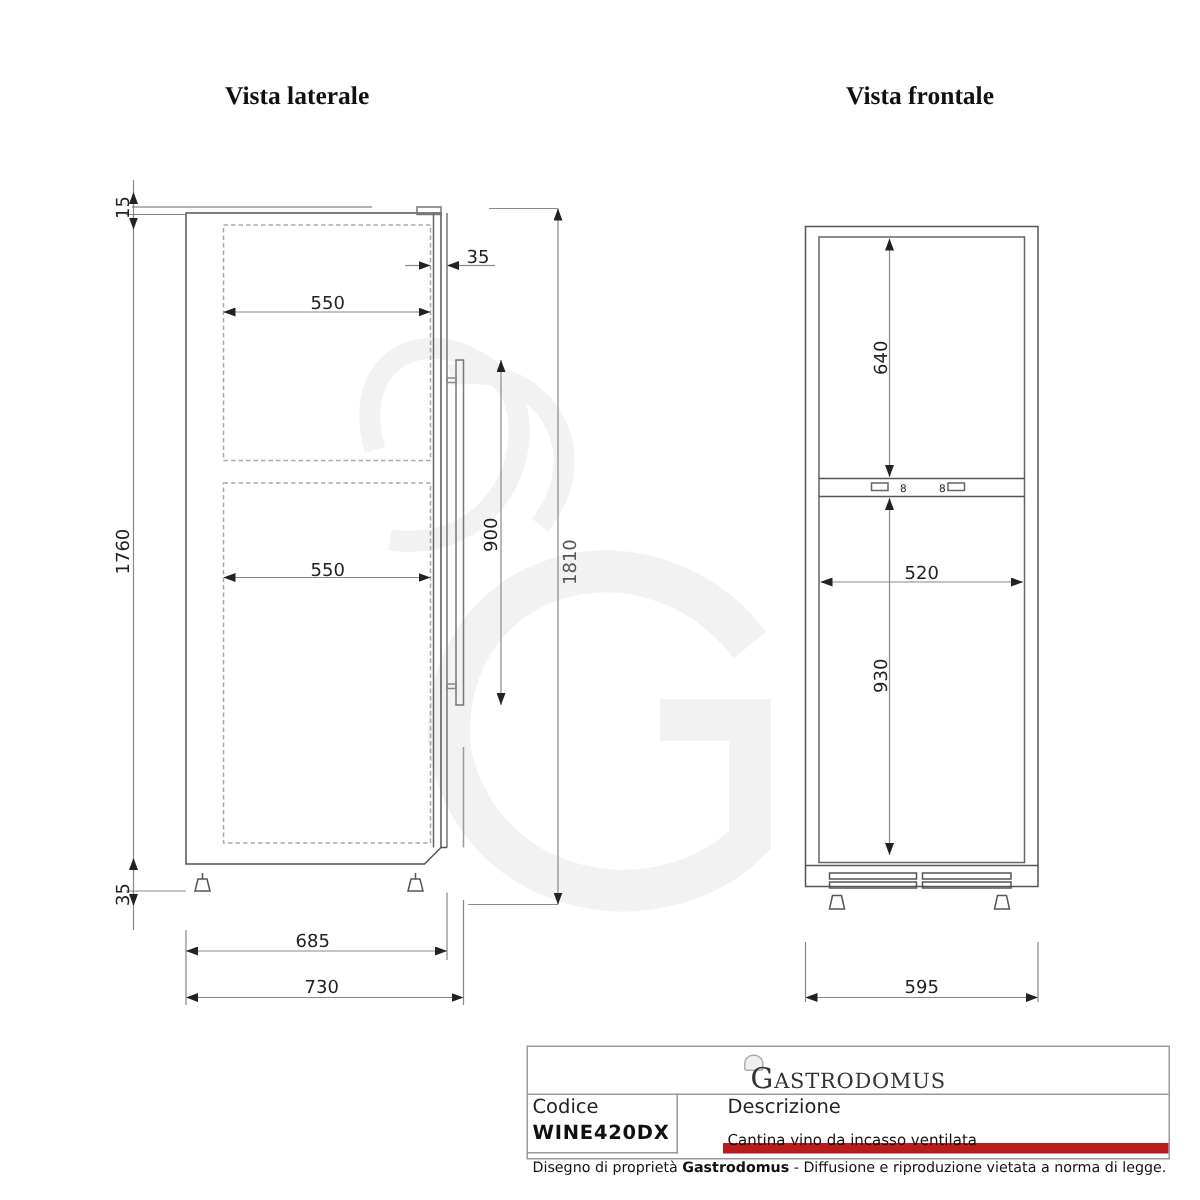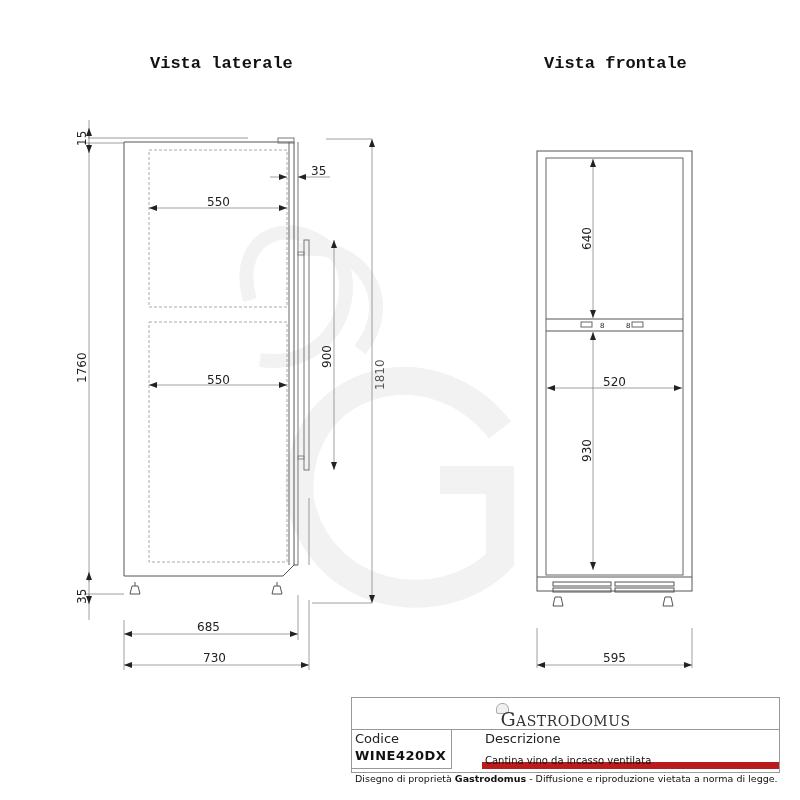--- a/index.html
+++ b/index.html
@@ -1,19 +1,19 @@
 <!DOCTYPE html>
 <html><head>
   <meta charset="utf-8">
   <style>
     html, body { margin: 0; padding: 0; background: #ffffff; }
     body { width: 800px; height: 800px; position: relative; overflow: hidden; font-family: "DejaVu Sans", sans-serif; }
-    .view-title { position: absolute; top: 54px; font-size: 17px; font-weight: bold; color: #111; font-family: Liberation Mono, monospace; }
+    .view-title { position: absolute; top: 54px; font-size: 17px; font-weight: bold; color: #111; font-family: Liberation Serif, serif; }
     #title-side { left: 150px; }
-    #title-front { left: 544px; }
+    #title-front { left: 564px; }
     svg.drawing { position: absolute; left: 0; top: 0; }
     .dim { font-family: "DejaVu Sans", sans-serif; font-size: 12px; fill: #222; }
     .dim-g { font-family: "DejaVu Sans", sans-serif; font-size: 12px; fill: #555; }
     .titleblock { position: absolute; left: 351px; top: 697px; width: 429px; height: 76px; border: 1px solid #999; box-sizing: border-box; font-family: "DejaVu Sans", sans-serif; color: #111; }
     .tb-logo { position: absolute; left: 0; top: 0; width: 100%; height: 31px; border-bottom: 1px solid #999; text-align: center; }
     .tb-logo .brand { position: absolute; left: 0; right: 0; top: 10px; font-family: "DejaVu Serif", serif; font-size: 14px; letter-spacing: 0.5px; color: #333; }
     .tb-logo .brand .big { font-size: 19px; }
     .tb-logo .shell { position: absolute; left: 144px; top: 5px; width: 11px; height: 9px; border: 1px solid #aaa; border-radius: 6px 6px 2px 2px; background: #f0f0f0; }
     .tb-code { position: absolute; left: 0; top: 31px; width: 100px; height: 40px; border-right: 1px solid #999; border-bottom: 1px solid #999; box-sizing: border-box; }
     .tb-desc { position: absolute; left: 100px; top: 31px; right: 0; height: 40px; border-bottom: 7px solid #b91c1c; box-sizing: border-box; margin-left: 30px; }

